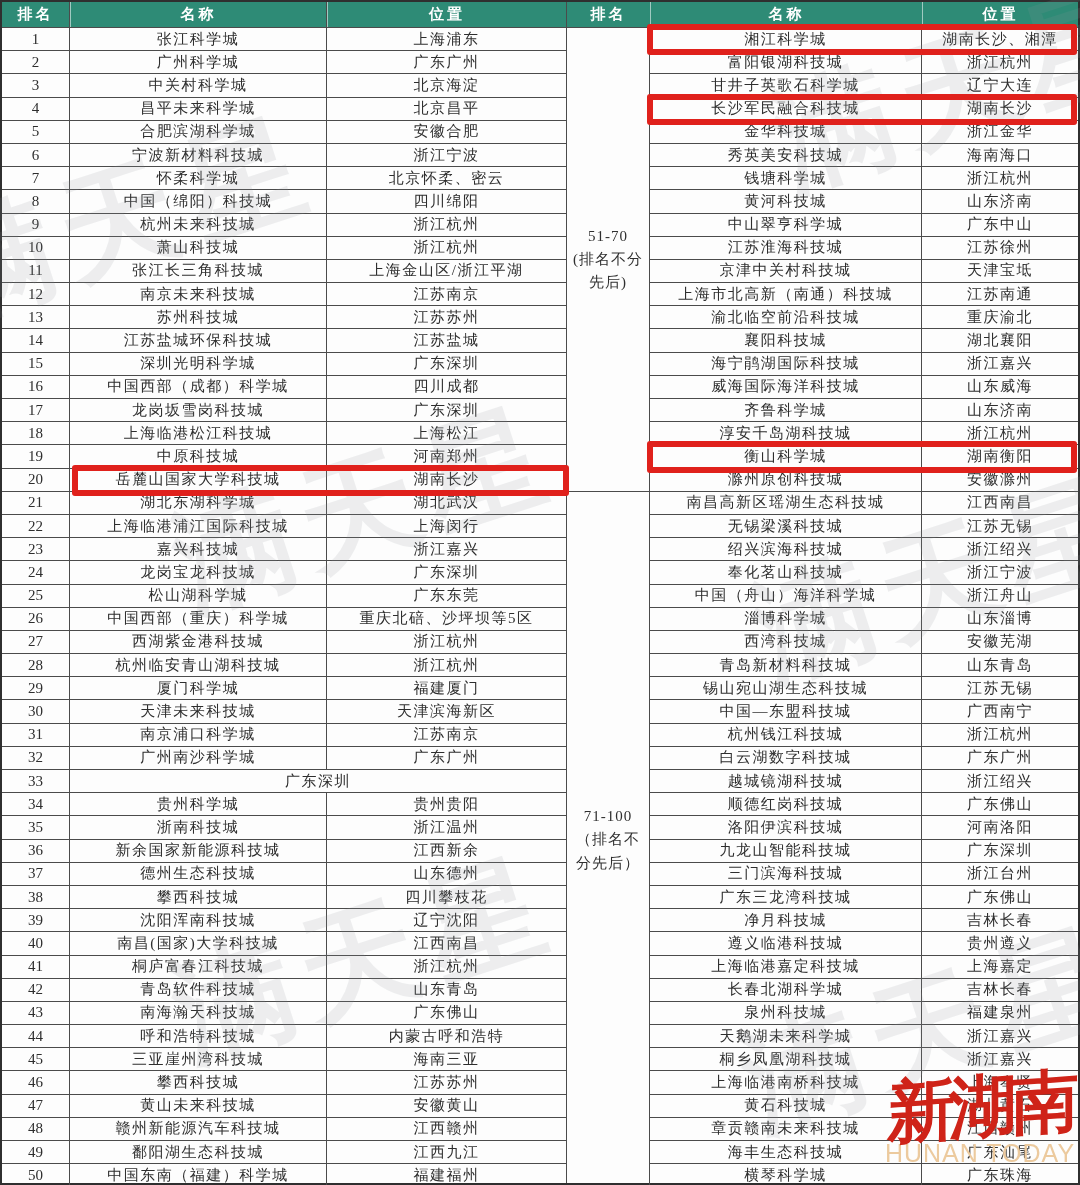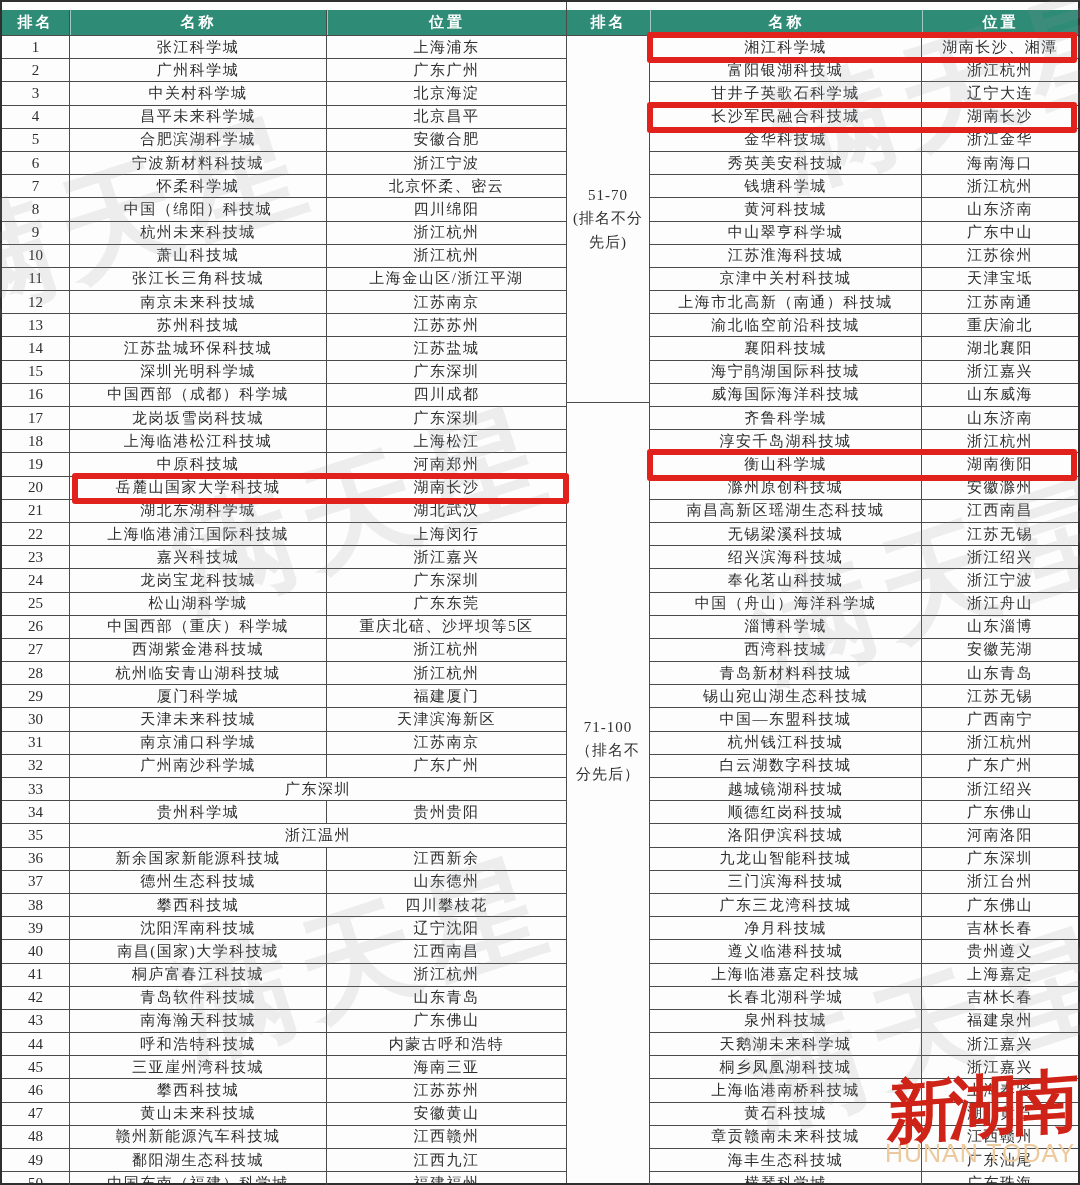--- a/index.html
+++ b/index.html
@@ -15,21 +15,21 @@
   body{font-family:"Liberation Serif","DejaVu Serif",serif;background:#ffffff;}
   .page{position:relative;width:1080px;height:1185px;overflow:hidden;background:#fdfdfd;}
 
   .tables{position:absolute;inset:0;display:flex;border:2px solid var(--outer);box-sizing:border-box;}
   .tbl{display:flex;flex-direction:column;box-sizing:border-box;}
   .tbl.left{width:567px;border-right:1px solid var(--line);}
   .tbl.right{width:513px;}
 
   .thead{display:flex;height:25px;background:var(--header-green);color:#fff;
          font-weight:bold;font-size:15px;letter-spacing:3px;flex:0 0 auto;
-         border-bottom:1px solid var(--line);margin-top:8px;}
+         border-bottom:1px solid var(--line);}
   .th{display:flex;align-items:center;justify-content:center;box-sizing:border-box;}
   .th + .th{border-left:1px solid rgba(255,255,255,.55);text-align:right;}
 
   .tbody{flex:1;display:flex;flex-direction:column;}
   .row{display:flex;height:23.2px;box-sizing:border-box;position:relative;flex:0 0 auto;}
   .c{display:flex;align-items:center;justify-content:center;box-sizing:border-box;
      font-size:15px;color:var(--text);letter-spacing:1.5px;white-space:nowrap;
      border-bottom:1px solid var(--line);overflow:visible;}
   .c.rank{letter-spacing:0;}
 
@@ -253,20 +253,21 @@
             <div class="c rank w-rank">33</div>
             <div class="c w-loc">广东深圳</div>
           </div>
           <div class="row left-row">
             <div class="c rank w-rank">34</div>
             <div class="c w-name">贵州科学城</div>
             <div class="c w-loc">贵州贵阳</div>
           </div>
           <div class="row left-row">
             <div class="c rank w-rank">35</div>
+            <div class="c w-name">浙南科技城</div>
             <div class="c w-loc">浙江温州</div>
           </div>
           <div class="row left-row">
             <div class="c rank w-rank">36</div>
             <div class="c w-name">新余国家新能源科技城</div>
             <div class="c w-loc">江西新余</div>
           </div>
           <div class="row left-row">
             <div class="c rank w-rank">37</div>
             <div class="c w-name">德州生态科技城</div>
@@ -341,21 +342,21 @@
     </div>
 
     <div class="tbl right">
       <div class="thead">
         <div class="th" style="width:83px;">排名</div>
         <div class="th" style="width:272px;">名称</div>
         <div class="th" style="flex:1;">位置</div>
       </div>
       <div class="right-body">
         <div class="rank-col">
-          <div class="rank-group" id="rank-group-0" style="height: 367px;">51-70
+          <div class="rank-group" id="rank-group-0" style="height: 464px;">51-70
 (排名不分
 先后)</div>
           <div class="rank-group" id="rank-group-1" style="border-bottom: none; height: 696px;">71-100
 （排名不
 分先后）</div>
         </div>
         <div class="right-rows" id="right-rows">
             <div class="row right-row">
               <div class="c w-name">湘江科学城</div>
               <div class="c w-loc">湖南长沙、湘潭</div>

